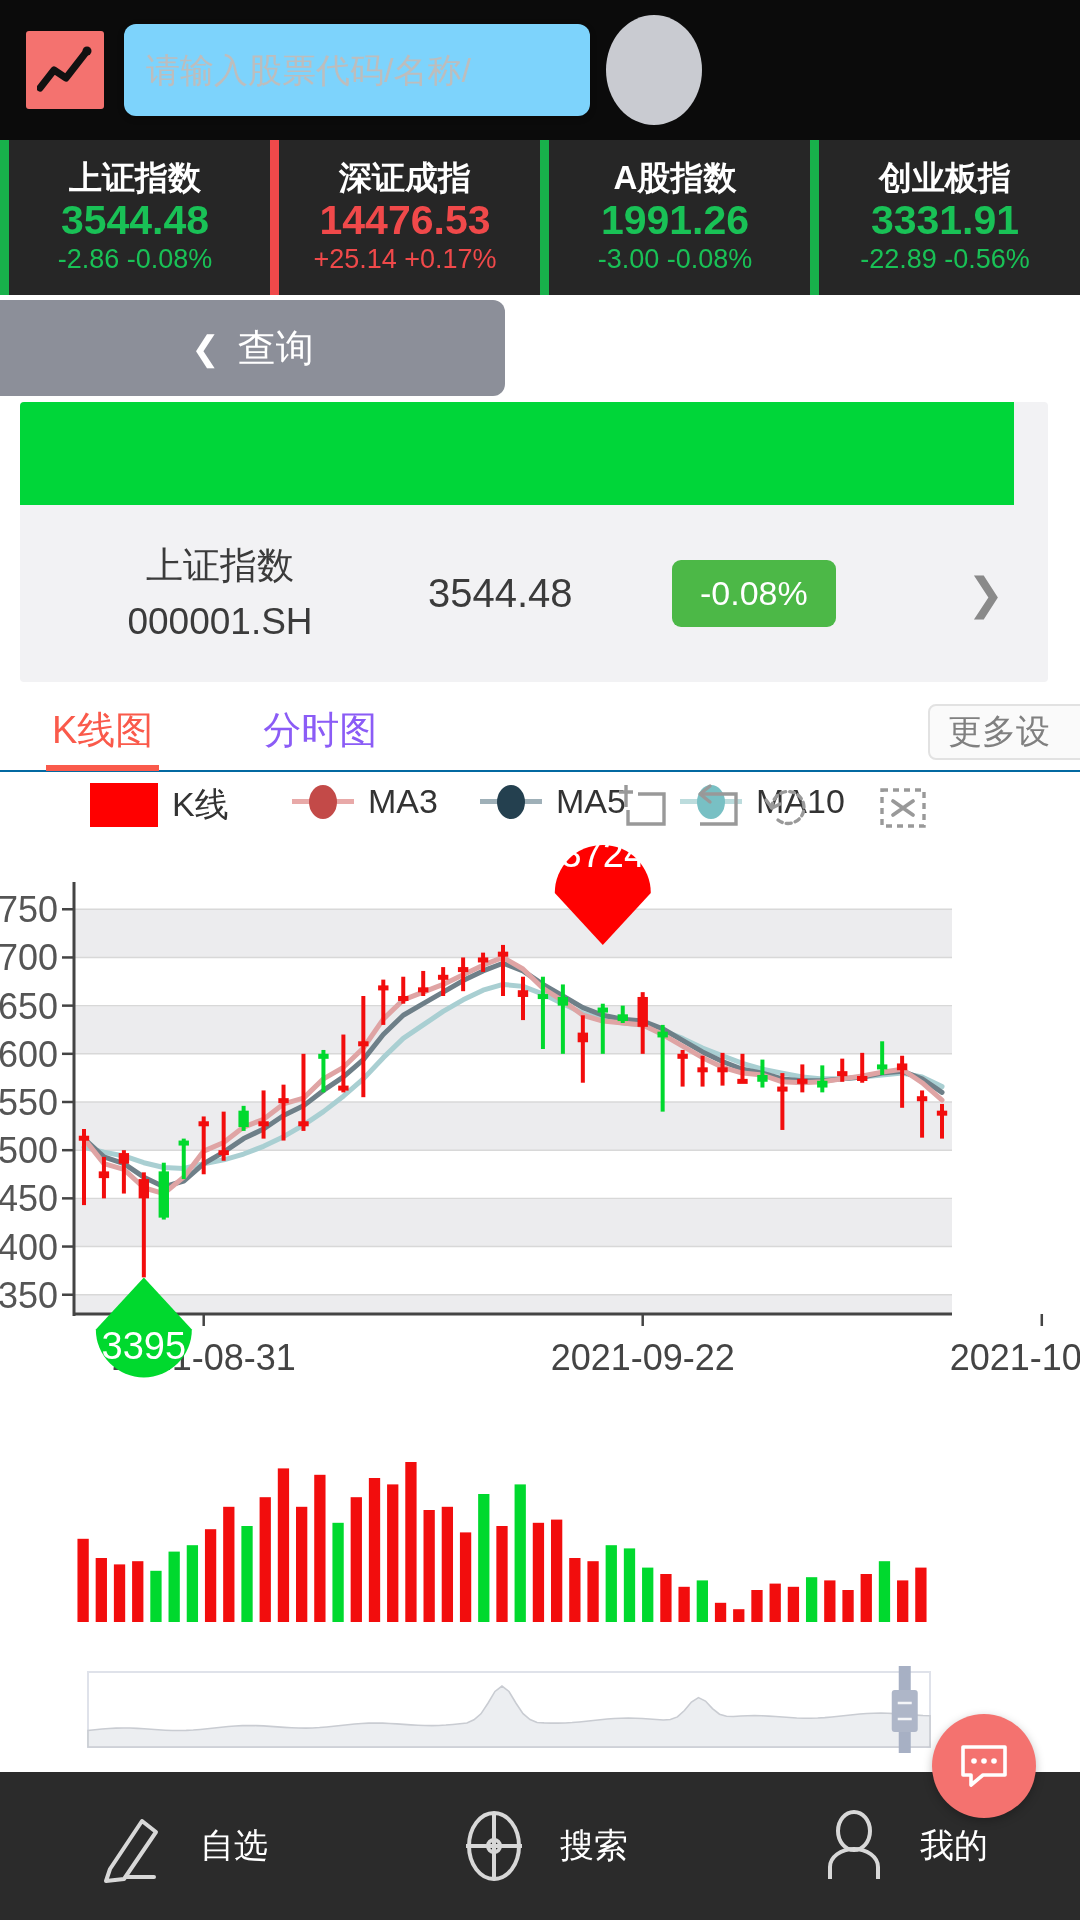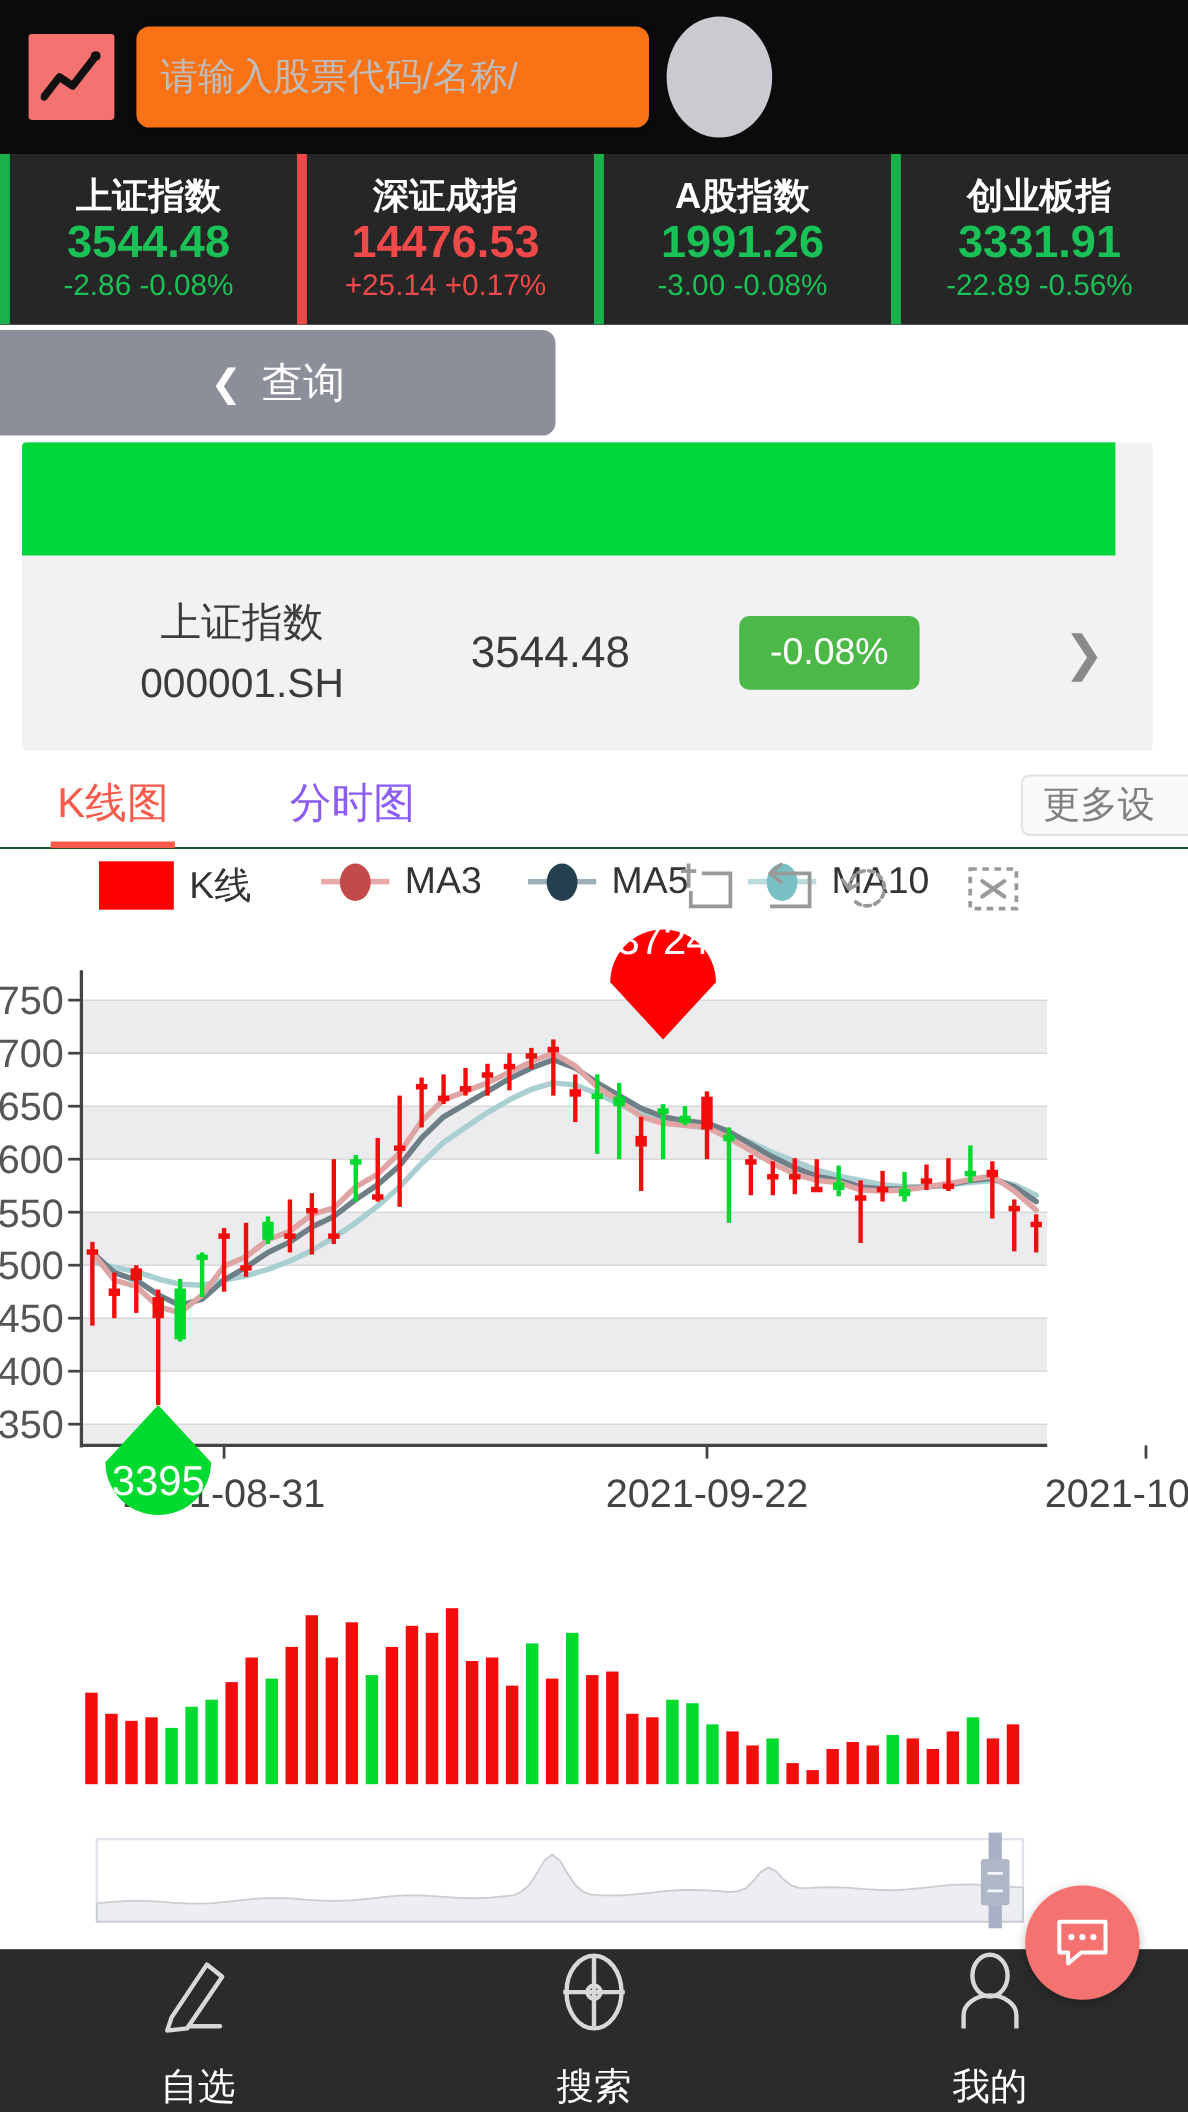--- a/index.html
+++ b/index.html
@@ -14,21 +14,21 @@
   .topbar {
     position:absolute; left:0; top:0; width:1080px; height:140px;
     background:#0b0b0b; display:flex; align-items:center; padding:0 26px;
   }
   .logo-box {
     width:78px; height:78px; background:#f4726f; border-radius:3px;
     position:relative; flex:0 0 auto; margin-right:20px;
   }
   .logo-box svg { position:absolute; left:11px; top:13px; }
   .search-wrap {
-    flex:0 0 auto; width:466px; height:92px; background:#f97316;
+    flex:0 0 auto; width:466px; height:92px; background:#7dd3fc;
     border-radius:12px; display:flex; align-items:center; padding:0 22px;
     box-shadow:0 2px 6px rgba(0,0,0,.25); margin-right:16px;
   }
   .search-wrap input {
     width:100%; border:none; outline:none; font-size:34px; color:#333;
     font-family:"Liberation Sans","DejaVu Sans",sans-serif; background:transparent;
   }
   .search-wrap input::placeholder { color:#bdbdbd; }
   .avatar {
     width:96px; height:110px; border-radius:50%; background:#c9cbd1; flex:0 0 auto;
@@ -81,21 +81,21 @@
   .stock-price { font-size:40px; color:#3b3b3b; margin-left:8px; width:230px; }
   .pct-badge {
     background:#4cb847; color:#fff; font-size:34px; border-radius:9px;
     padding:14px 28px; margin-left:14px;
   }
   .card-arrow { position:absolute; right:44px; color:#8a8a8a; font-size:44px; font-weight:300; }
 
   
   .tabs {
     position:absolute; left:0; top:690px; width:1080px; height:82px;
-    border-bottom:2px solid #14532d; display:flex; align-items:center;
+    border-bottom:2px solid #0369a1; display:flex; align-items:center;
   }
   .tab { font-size:38px; color:#8b5cf6; position:relative; padding:0 6px; height:82px;
          display:flex; align-items:center; }
   .tab:first-child { margin-left:46px; }
   .tab:nth-child(2) { margin-left:98px; }
   .tab.active { color:#fa5a4b; }
   .tab.active::after {
     content:""; position:absolute; left:0; right:0; bottom:0; height:6px; background:#fa5a4b;
   }
   .more-btn {
@@ -120,21 +120,21 @@
   .toolbox { position:absolute; top:2px; }
   .toolbox svg { display:block; }
 
   svg.plot { position:absolute; left:0; top:0; }
 
   
   .bottomnav {
     position:absolute; left:0; bottom:0; width:1080px; height:148px;
     background:#2b2b2b; display:flex;
   }
-  .nv { flex:1 1 0; display:flex; flex-direction:column; align-items:center; justify-content:center; gap:24px; }
+  .nv { flex:1 1 0; display:flex; flex-direction:row; align-items:center; justify-content:center; gap:24px; }
   .nv-label { font-size:34px; color:#ffffff; }
   .fab {
     position:absolute; right:44px; bottom:102px; width:104px; height:104px;
     border-radius:50%; background:#f4726f; display:flex; align-items:center; justify-content:center;
     box-shadow:0 3px 10px rgba(0,0,0,.25);
   }
 </style>
 </head>
 <body>
 

